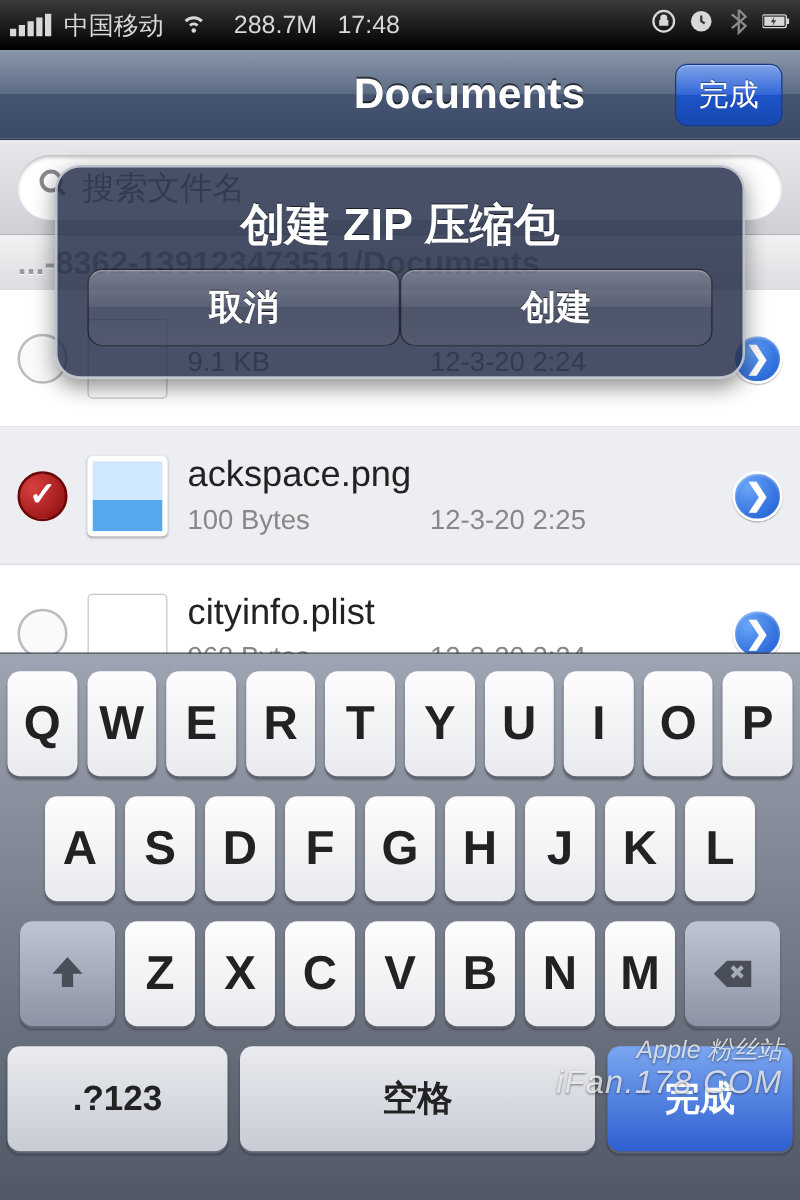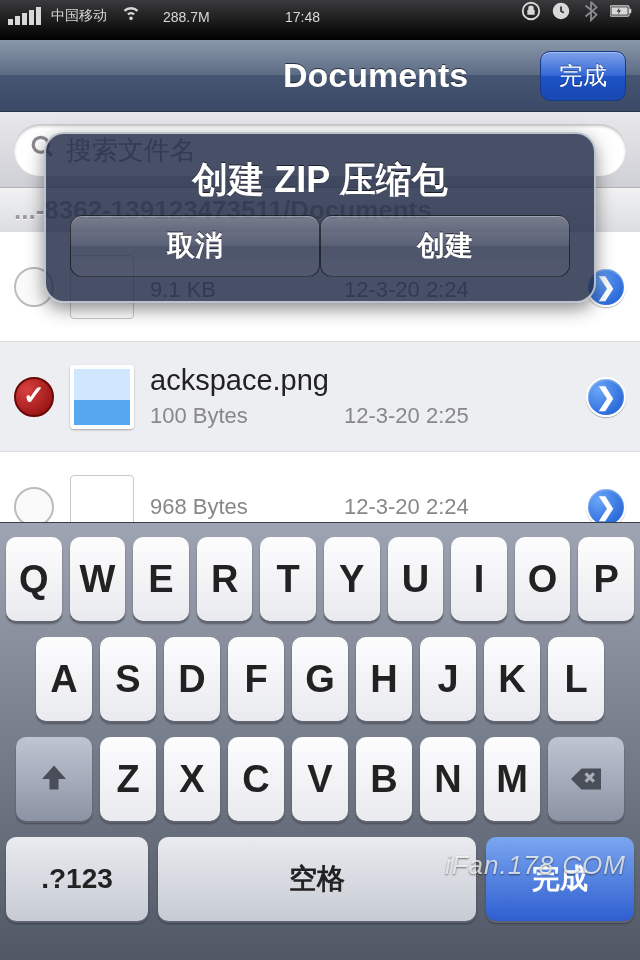--- a/index.html
+++ b/index.html
@@ -1,18 +1,18 @@
 <!DOCTYPE html>
 <html><head>
 <meta charset="utf-8">
 <style>
 *{margin:0;padding:0;box-sizing:border-box;font-family:Helvetica,Arial,sans-serif;-webkit-font-smoothing:antialiased}
 body{width:640px;height:960px;overflow:hidden;position:relative;background:#fff}
 
-.status-bar{height:40px;background:linear-gradient(#3a3a3c,#000);display:flex;align-items:flex-end;color:#d8d8d8;font-size:14px;padding:15px 8px;position:relative;z-index:100}
+.status-bar{height:40px;background:linear-gradient(#3a3a3c,#000);display:flex;align-items:center;color:#d8d8d8;font-size:20px;padding:15px 8px;position:relative;z-index:100}
 .status-bar .signal{display:flex;gap:2px;align-items:flex-end;margin-right:4px}
 .status-bar .signal span{width:5px;background:#d8d8d8;display:inline-block}
 .status-bar .signal span:nth-child(1){height:6px}
 .status-bar .signal span:nth-child(2){height:9px}
 .status-bar .signal span:nth-child(3){height:12px}
 .status-bar .signal span:nth-child(4){height:15px}
 .status-bar .signal span:nth-child(5){height:18px}
 .carrier{margin:0 6px}
 .wifi{margin:0 6px}
 .time{position:absolute;left:50%;transform:translateX(-100%);width:auto}
@@ -58,21 +58,21 @@
 .keyboard{position:absolute;left:0;right:0;bottom:0;height:438px;background:linear-gradient(#9ea4b2,#515865);padding:14px 6px 8px;z-index:300;border-top:1px solid #3a3e48}
 .kb-row{display:flex;gap:8px;margin-bottom:16px;justify-content:center}
 .key{height:84px;border-radius:10px;background:linear-gradient(#fdfdfe,#e9eaee);box-shadow:0 2px 0 #5f6470,0 3px 2px rgba(0,0,0,.35);display:flex;align-items:center;justify-content:center;font-size:38px;font-weight:600;color:#222}
 .kb-row1 .key{width:56px}
 .kb-row2 .key{width:56px}
 .kb-row2{padding:0 28px}
 .kb-row3 .key{width:56px}
 .key.mod{width:76px;background:linear-gradient(#bfc5d2,#8b93a4);color:#3a3e48}
 .key.mod svg{width:36px;height:36px}
 .kb-row4{gap:10px}
-.key.numkey{width:142px;background:linear-gradient(#e9ebef,#c7cbd4);font-size:28px}
+.key.numkey{width:176px;background:linear-gradient(#e9ebef,#c7cbd4);font-size:28px}
 .key.space{flex:1;background:linear-gradient(#e9ebef,#c7cbd4);font-size:28px}
 .key.done{width:148px;background:linear-gradient(#7aa6f0,#2f5fd0);color:#fff;font-size:28px}
 
 .watermark{position:absolute;right:14px;bottom:80px;color:rgba(255,255,255,.75);font-size:20px;z-index:350;text-align:right;line-height:1.1;font-style:italic;text-shadow:0 1px 2px rgba(0,0,0,.5)}
 .watermark .big{font-size:26px;font-weight:400;letter-spacing:1px}
 </style>
 </head>
 <body>
 
 <div class="status-bar">
@@ -154,20 +154,21 @@
           <span class="size">100 Bytes</span>
           <span>12-3-20 2:25</span>
         </div>
     </div>
     <div class="detail">❯</div>
   </div>
   <div class="file-row">
     <div class="sel"></div>
     <div class="file-icon"></div>
     <div class="file-meta">
+      <div class="file-name">cityinfo.plist</div>
       <div class="file-sub">
           <span class="size">968 Bytes</span>
           <span>12-3-20 2:24</span>
         </div>
     </div>
     <div class="detail">❯</div>
   </div>
 </div>
 
 <div class="alert-backdrop">
@@ -224,14 +225,15 @@
       </div>
   </div>
   <div class="kb-row kb-row4">
     <div class="key numkey">.?123</div>
     <div class="key space">空格</div>
     <div class="key done">完成</div>
   </div>
 </div>
 
 <div class="watermark">
+  <div>Apple 粉丝站</div>
   <div class="big">iFan.178.COM</div>
 </div>
 
 </body></html>

